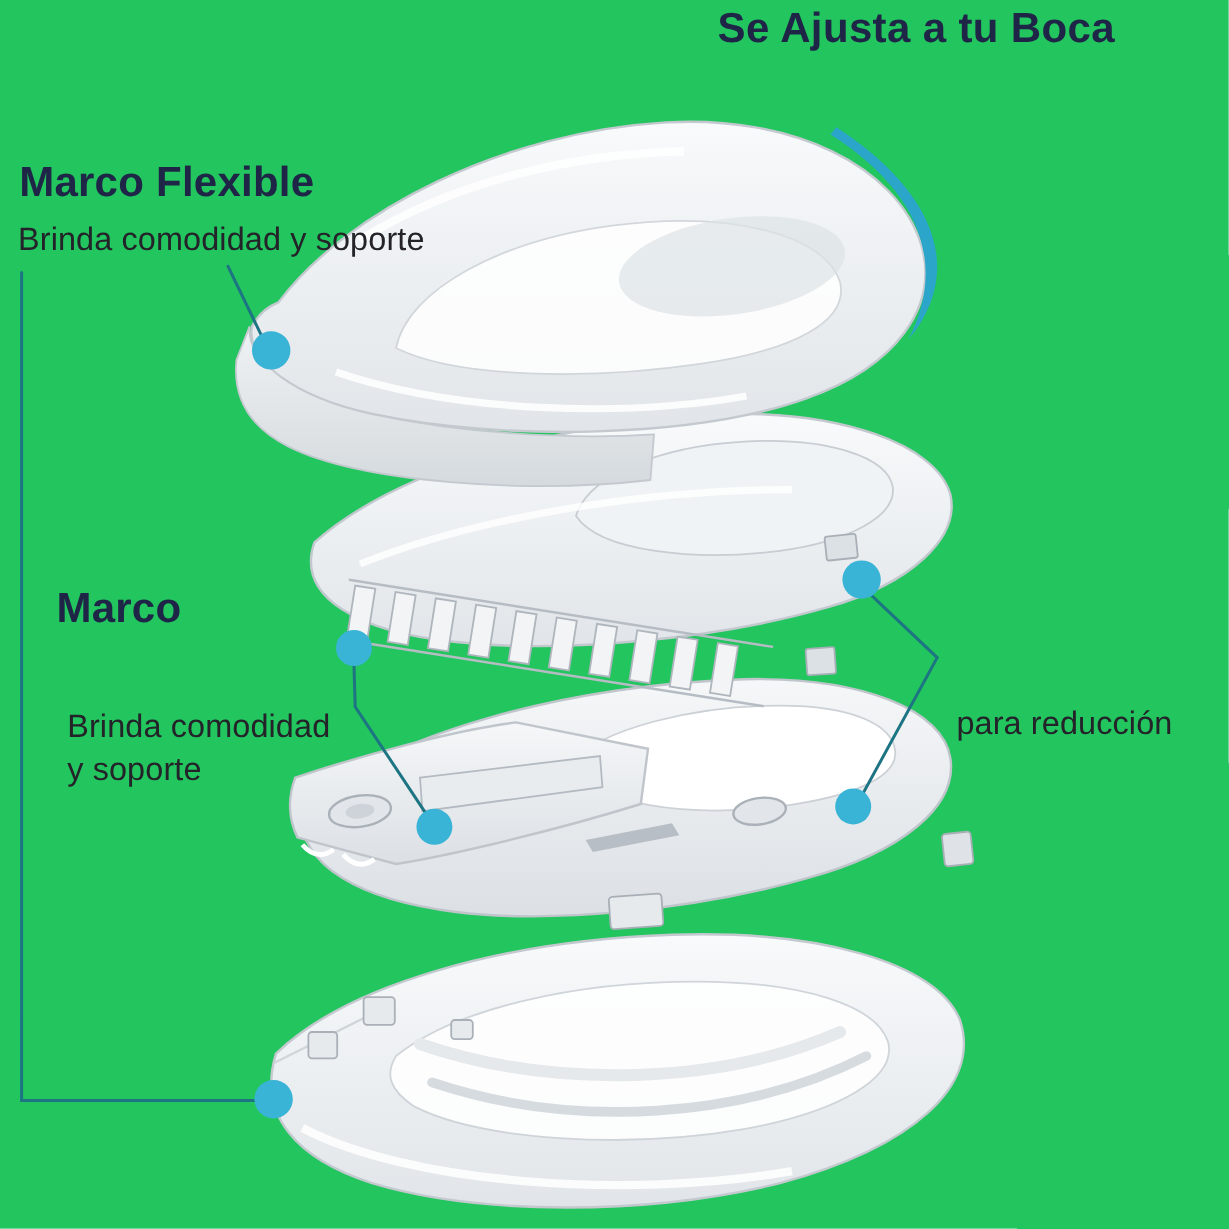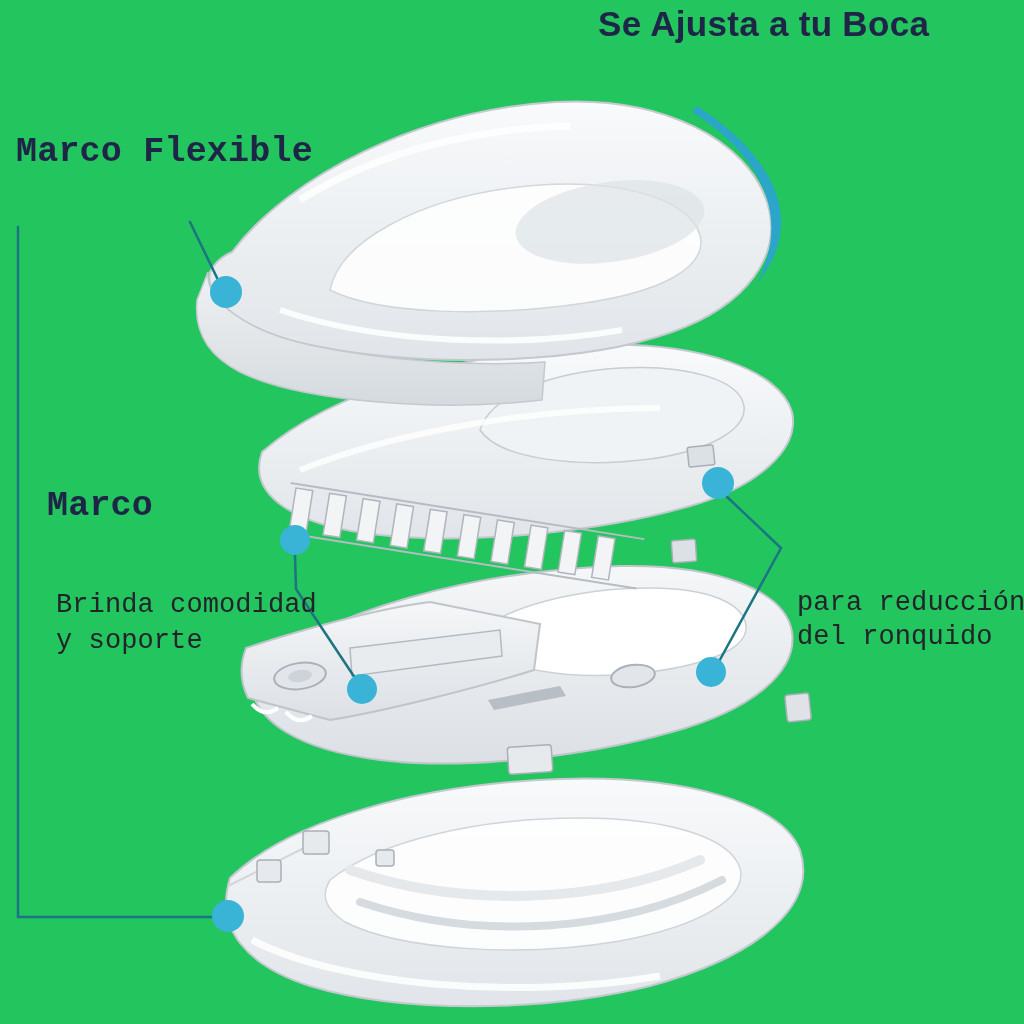--- a/index.html
+++ b/index.html
@@ -1,21 +1,21 @@
 <!DOCTYPE html>
 <html><head>
 <meta charset="utf-8">
 <style>
   html,body{margin:0;padding:0;background:#ffffff;}
   .stage{
     position:relative;width:1024px;height:1024px;background:#22c55e;overflow:hidden;
     font-family:"Liberation Sans","DejaVu Sans",sans-serif;
   }
   .stage svg{position:absolute;left:0;top:0;}
-  .label{position:absolute;white-space:nowrap;font-family:Liberation Mono, monospace;}
+  .label{position:absolute;white-space:nowrap;}
   .heading{color:#1e2547;font-weight:700;font-size:35px;letter-spacing:.2px;}
   .sub{color:#232329;font-weight:400;font-size:27px;letter-spacing:.1px;}
   .page-title{position:absolute;left:598px;top:4px;color:#1e2547;font-weight:700;font-size:35px;letter-spacing:.3px;}
   .tl-title{left:16px;top:130px;line-height:44px;}
   .tl-sub{left:15px;top:182px;line-height:34px;}
   .ml-title{left:47px;top:486px;line-height:41px;}
   .ml-sub{left:56px;top:587px;line-height:36px;}
   .r-title{left:797px;top:484px;line-height:45px;}
   .r-sub{left:797px;top:586px;line-height:34px;}
 </style>
@@ -136,27 +136,27 @@
       <circle cx="362" cy="689" r="15" fill="#39b4d6"></circle>
       <circle cx="718" cy="483" r="16" fill="#39b4d6"></circle>
       <circle cx="711" cy="672" r="15" fill="#39b4d6"></circle>
       <circle cx="228" cy="916" r="16" fill="#39b4d6"></circle>
     </g>
   </svg>
 
   <div class="page-title">Se Ajusta a tu Boca</div>
 
   <div class="label heading tl-title">Marco Flexible</div>
+  <div class="label sub tl-sub">Brinda comodidad y soporte</div>
 
   <div class="label heading ml-title">
     <div>Marco</div>
   </div>
   <div class="label sub ml-sub">
     <div>Brinda comodidad</div>
     <div>y soporte</div>
   </div>
 
   <div class="label sub r-sub">
     <div>para reducción</div>
-    <div>del ronquido</div>
   </div>
 
 </div>
 
 </body></html>

